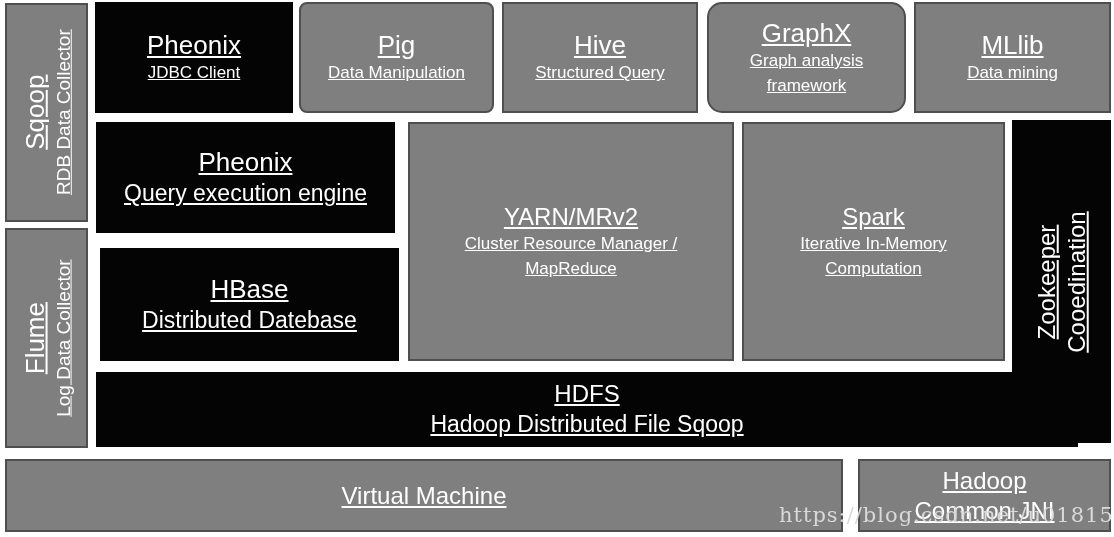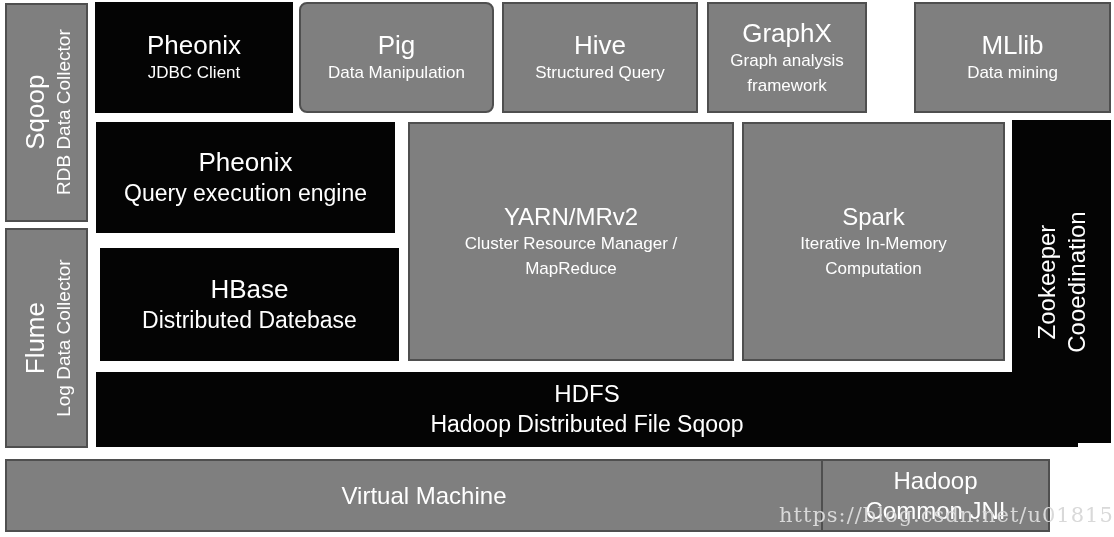--- a/index.html
+++ b/index.html
@@ -18,20 +18,21 @@
   .box {
     position: absolute;
     box-sizing: border-box;
     display: flex;
     flex-direction: column;
     align-items: center;
     justify-content: center;
     text-align: center;
     color: var(--label-color, #ffffff);
     line-height: 1.25;
+    text-decoration: underline;
   }
   .box.gray {
     background: var(--gray-fill, #7f7f7f);
     border: 2px solid var(--gray-border, #4f4f4f);
   }
   .box.black {
     background: var(--black-fill, #040404);
     border: 2px solid var(--black-fill, #040404);
   }
   .title    { font-size: 26px; white-space: pre-line; }
@@ -84,21 +85,21 @@
   <div class="box gray" style="left:299px; top:2px; width:195px; height:111px;border-radius:8px;">
     <div class="title">Pig</div>
     <div class="sub-sm">Data Manipulation</div>
   </div>
 
   <div class="box gray" style="left:502px; top:2px; width:196px; height:111px;">
     <div class="title">Hive</div>
     <div class="sub-sm">Structured Query</div>
   </div>
 
-  <div class="box gray" style="left:707px; top:2px; width:160px; height:111px;">
+  <div class="box gray" style="left:707px; top:2px; width:199px; height:111px;border-radius:15px;">
     <div class="title">GraphX</div>
     <div class="sub-sm">Graph analysis
 framework</div>
   </div>
 
   <div class="box gray" style="left:914px; top:2px; width:197px; height:111px;">
     <div class="title">MLlib</div>
     <div class="sub-sm">Data mining</div>
   </div>
 
@@ -133,20 +134,20 @@
 
   <div class="box black" style="left:96px; top:372px; width:982px; height:75px;">
     <div class="title-md">HDFS</div>
     <div class="sub-lg">Hadoop Distributed File Sqoop</div>
   </div>
 
   <div class="box gray" style="left:5px; top:459px; width:838px; height:73px;">
     <div class="title-md">Virtual Machine</div>
   </div>
 
-  <div class="box gray" style="left:821px; top:459px; width:229px; height:73px;">
+  <div class="box gray" style="left:858px; top:459px; width:253px; height:73px;">
     <div class="title-md">Hadoop</div>
     <div class="title-md">Common JNI</div>
   </div>
 
   <div id="watermark">https://blog.csdn.net/u018159040</div>
 
 </div>
 
 </body></html>

